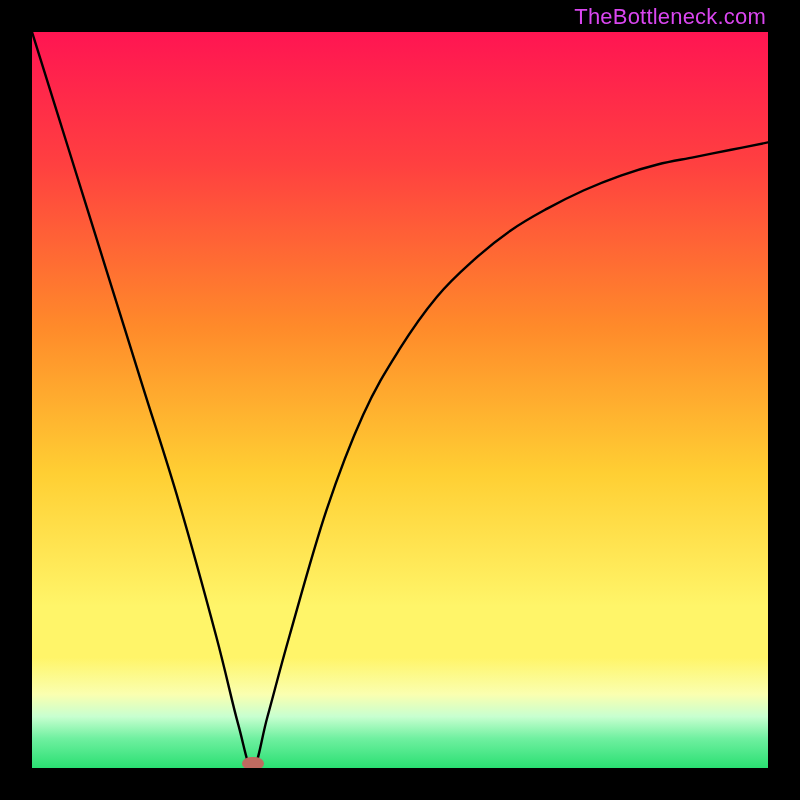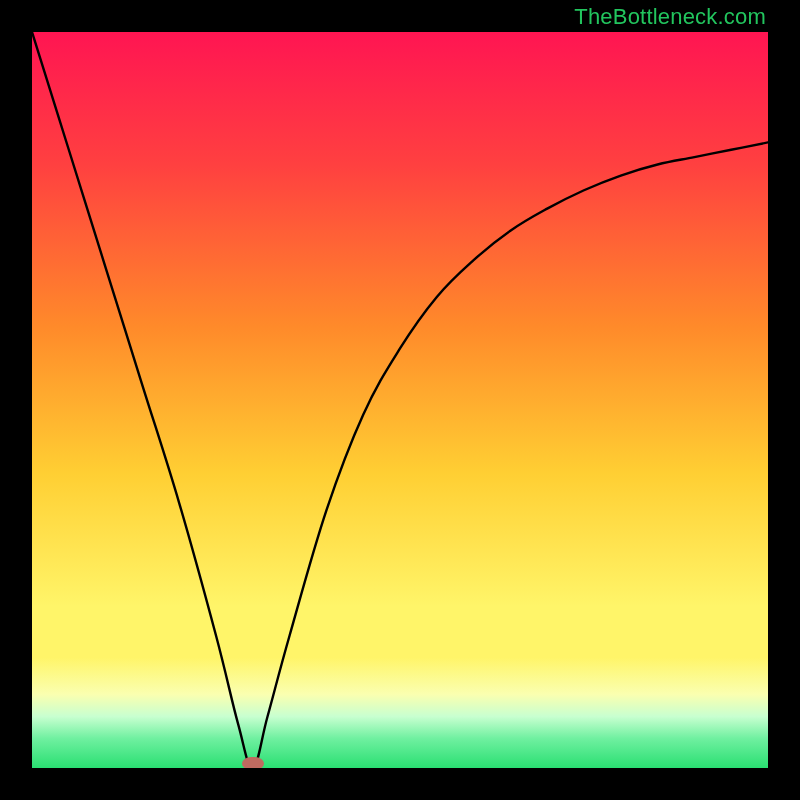--- a/index.html
+++ b/index.html
@@ -36,21 +36,21 @@
     position: absolute;
     left: 0;
     top: 0;
     width: 100%;
     height: 100%;
   }
   .watermark {
     position: absolute;
     top: 4px;
     right: 34px;
-    color: #22c55e;
+    color: #d946ef;
     font-size: 22px;
     font-weight: 500;
     letter-spacing: 0.2px;
   }
   .marker {
     position: absolute;
     background: #bf6a60;
     border-radius: 50% / 60%;
   }
 </style>

